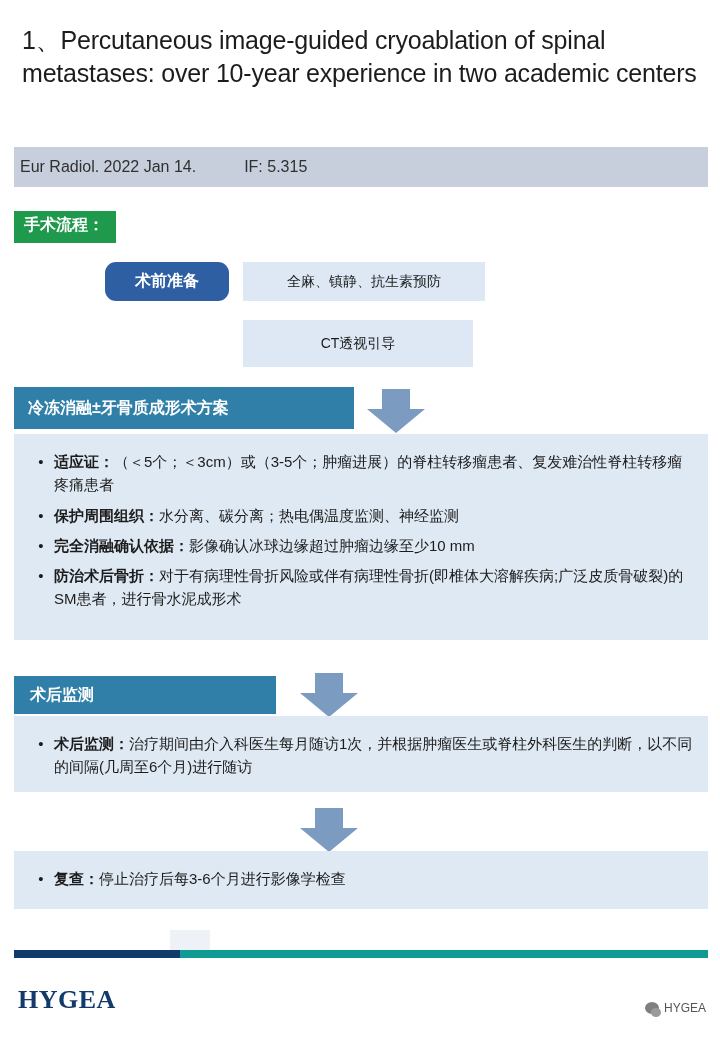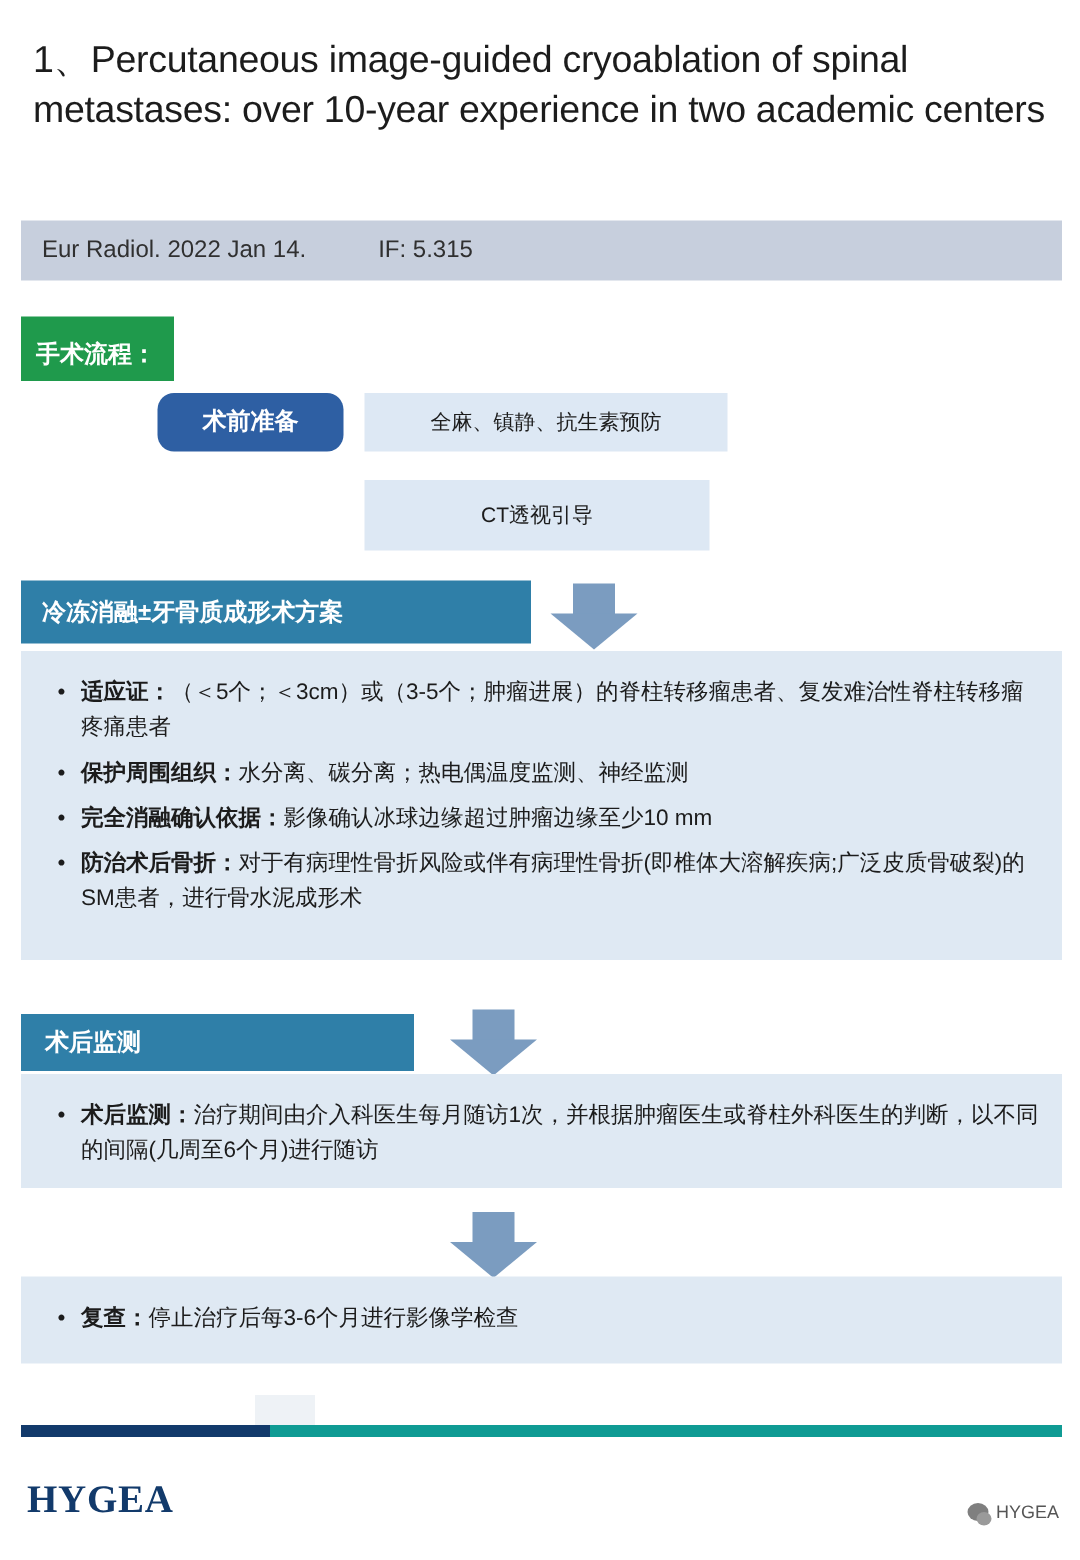--- a/index.html
+++ b/index.html
@@ -23,34 +23,34 @@
     color: #1c1c1c;
     letter-spacing: -0.2px;
   }
 
   .journal-bar {
     position: absolute;
     left: 14px; top: 147px; width: 694px; height: 40px;
     background: #c7cfdd;
     display: flex;
     align-items: center;
-    padding-left: 14px;
+    padding-left: 6px;
     color: #303030;
     font-size: 16px;
   }
   .journal-bar .if { margin-left: 48px; }
 
   .section-green {
     position: absolute;
     left: 14px; top: 211px;
     background: #1f9a4c;
     color: #ffffff;
     font-size: 16px;
     font-weight: bold;
-    padding: 15px 12px 7px 10px;
+    padding: 4px 12px 7px 10px;
   }
 
   .blue-label {
     background: #2e5fa3;
     color: #ffffff;
     font-size: 16px;
     font-weight: bold;
     display: flex;
     align-items: center;
     justify-content: center;

